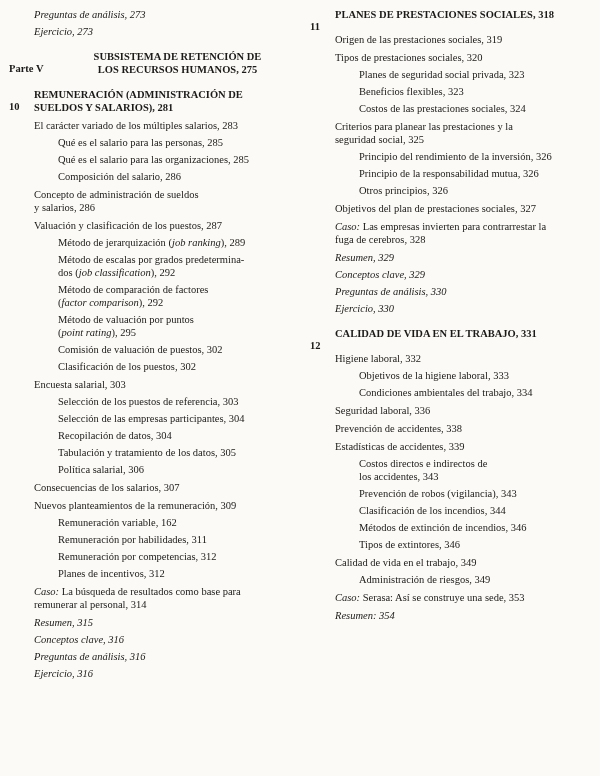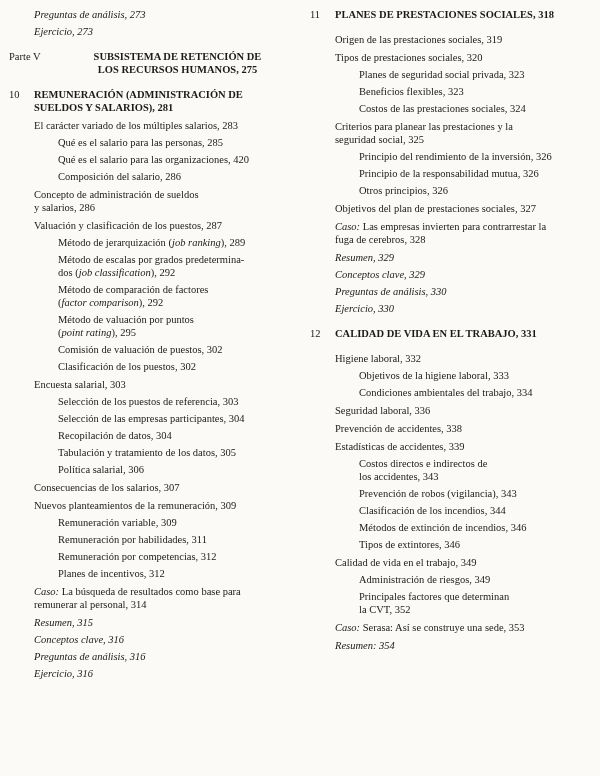--- a/index.html
+++ b/index.html
@@ -37,57 +37,57 @@
   .item.part {
     position:relative;
     padding-left:56px;
     font-weight:bold;
     white-space:nowrap;
     text-align:center;
   }
   .item.chapter .num,
   .item.part .part-label {
     position:absolute;
-    left:0; top:0;
-    font-weight:normal;
+    left:0; top:12px;
+    font-weight:bold;
   }
   .it { font-style:italic; }
   .bd { font-weight:bold; }
 </style>
 </head>
 <body style="background: rgb(251, 250, 247); color: rgb(28, 26, 24);">
 
 <div class="page">
   <div class="cols">
     <div class="col col-left">
         <div class="item l1"><span class="txt"><span class="it">Preguntas de análisis, 273</span></span></div>
         <div class="item l1"><span class="txt"><span class="it">Ejercicio, 273</span></span></div>
         <div class="item part g2"><span class="part-label">Parte V</span><span class="txt"><span class="bd">SUBSISTEMA DE RETENCIÓN DE</span><br><span class="bd">LOS RECURSOS HUMANOS, 275</span></span></div>
         <div class="item chapter g2"><span class="num">10</span><span class="txt"><span class="bd">REMUNERACIÓN (ADMINISTRACIÓN DE</span><br><span class="bd">SUELDOS Y SALARIOS), 281</span></span></div>
         <div class="item l1 g1"><span class="txt"><span>El carácter variado de los múltiples salarios, 283</span></span></div>
         <div class="item l2"><span class="txt"><span>Qué es el salario para las personas, 285</span></span></div>
-        <div class="item l2"><span class="txt"><span>Qué es el salario para las organizaciones, 420</span></span></div>
+        <div class="item l2"><span class="txt"><span>Qué es el salario para las organizaciones, 285</span></span></div>
         <div class="item l2"><span class="txt"><span>Composición del salario, 286</span></span></div>
         <div class="item l1 g1"><span class="txt"><span>Concepto de administración de sueldos</span><br><span>y salarios, 286</span></span></div>
         <div class="item l1 g1"><span class="txt"><span>Valuación y clasificación de los puestos, 287</span></span></div>
         <div class="item l2"><span class="txt"><span>Método de jerarquización (</span><span class="it">job ranking</span><span>), 289</span></span></div>
         <div class="item l2"><span class="txt"><span>Método de escalas por grados predetermina-</span><br><span>dos (</span><span class="it">job classification</span><span>), 292</span></span></div>
         <div class="item l2"><span class="txt"><span>Método de comparación de factores</span><br><span>(</span><span class="it">factor comparison</span><span>), 292</span></span></div>
         <div class="item l2"><span class="txt"><span>Método de valuación por puntos</span><br><span>(</span><span class="it">point rating</span><span>), 295</span></span></div>
         <div class="item l2"><span class="txt"><span>Comisión de valuación de puestos, 302</span></span></div>
         <div class="item l2"><span class="txt"><span>Clasificación de los puestos, 302</span></span></div>
         <div class="item l1 g1"><span class="txt"><span>Encuesta salarial, 303</span></span></div>
         <div class="item l2"><span class="txt"><span>Selección de los puestos de referencia, 303</span></span></div>
         <div class="item l2"><span class="txt"><span>Selección de las empresas participantes, 304</span></span></div>
         <div class="item l2"><span class="txt"><span>Recopilación de datos, 304</span></span></div>
         <div class="item l2"><span class="txt"><span>Tabulación y tratamiento de los datos, 305</span></span></div>
         <div class="item l2"><span class="txt"><span>Política salarial, 306</span></span></div>
         <div class="item l1 g1"><span class="txt"><span>Consecuencias de los salarios, 307</span></span></div>
         <div class="item l1 g1"><span class="txt"><span>Nuevos planteamientos de la remuneración, 309</span></span></div>
-        <div class="item l2"><span class="txt"><span>Remuneración variable, 309</span></span></div>
+        <div class="item l2"><span class="txt"><span>Remuneración variable, 162</span></span></div>
         <div class="item l2"><span class="txt"><span>Remuneración por habilidades, 311</span></span></div>
         <div class="item l2"><span class="txt"><span>Remuneración por competencias, 312</span></span></div>
         <div class="item l2"><span class="txt"><span>Planes de incentivos, 312</span></span></div>
         <div class="item l1 g1"><span class="txt"><span class="it">Caso:</span><span> La búsqueda de resultados como base para</span><br><span>remunerar al personal, 314</span></span></div>
         <div class="item l1 g1"><span class="txt"><span class="it">Resumen, 315</span></span></div>
         <div class="item l1"><span class="txt"><span class="it">Conceptos clave, 316</span></span></div>
         <div class="item l1"><span class="txt"><span class="it">Preguntas de análisis, 316</span></span></div>
         <div class="item l1"><span class="txt"><span class="it">Ejercicio, 316</span></span></div>
       </div>
     <div class="col col-right">
@@ -114,18 +114,17 @@
         <div class="item l1 g1"><span class="txt"><span>Seguridad laboral, 336</span></span></div>
         <div class="item l1 g1"><span class="txt"><span>Prevención de accidentes, 338</span></span></div>
         <div class="item l1 g1"><span class="txt"><span>Estadísticas de accidentes, 339</span></span></div>
         <div class="item l2"><span class="txt"><span>Costos directos e indirectos de</span><br><span>los accidentes, 343</span></span></div>
         <div class="item l2"><span class="txt"><span>Prevención de robos (vigilancia), 343</span></span></div>
         <div class="item l2"><span class="txt"><span>Clasificación de los incendios, 344</span></span></div>
         <div class="item l2"><span class="txt"><span>Métodos de extinción de incendios, 346</span></span></div>
         <div class="item l2"><span class="txt"><span>Tipos de extintores, 346</span></span></div>
         <div class="item l1 g1"><span class="txt"><span>Calidad de vida en el trabajo, 349</span></span></div>
         <div class="item l2"><span class="txt"><span>Administración de riesgos, 349</span></span></div>
-        <div class="item l2"><span class="txt"><span>Principales factores que determinan</span><br><span>la CVT, 352</span></span></div>
         <div class="item l1 g1"><span class="txt"><span class="it">Caso:</span><span> Serasa: Así se construye una sede, 353</span></span></div>
         <div class="item l1 g1"><span class="txt"><span class="it">Resumen: 354</span></span></div>
       </div>
   </div>
 </div>
 
 </body></html>

